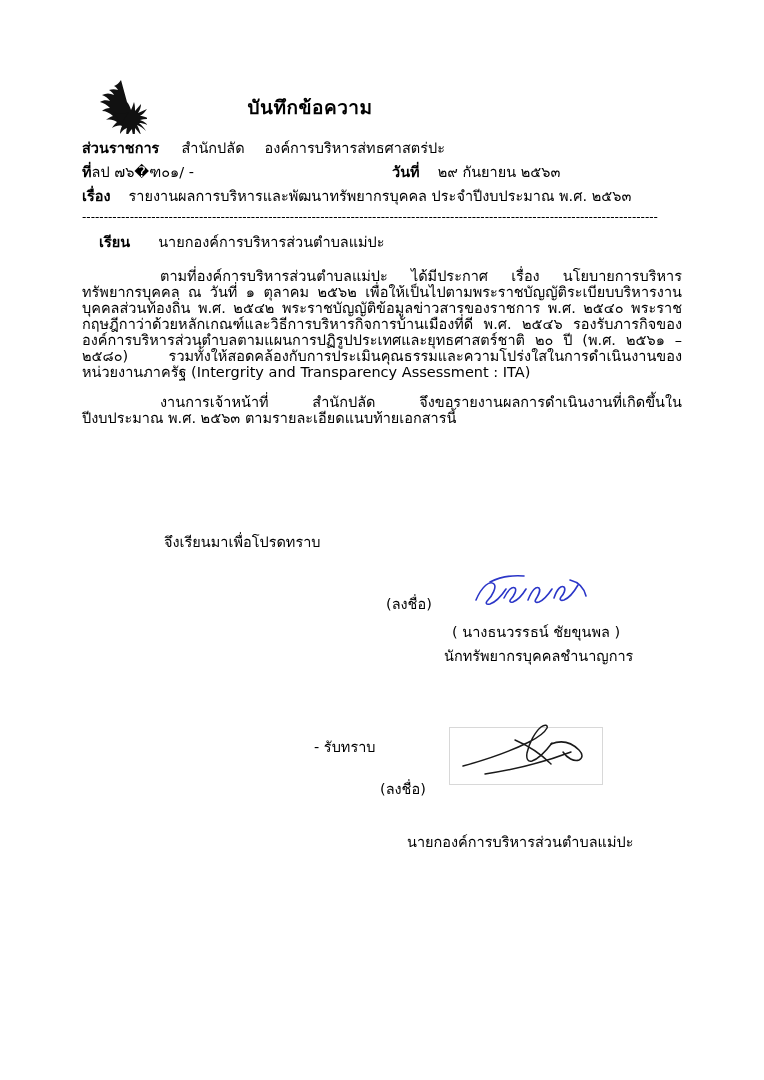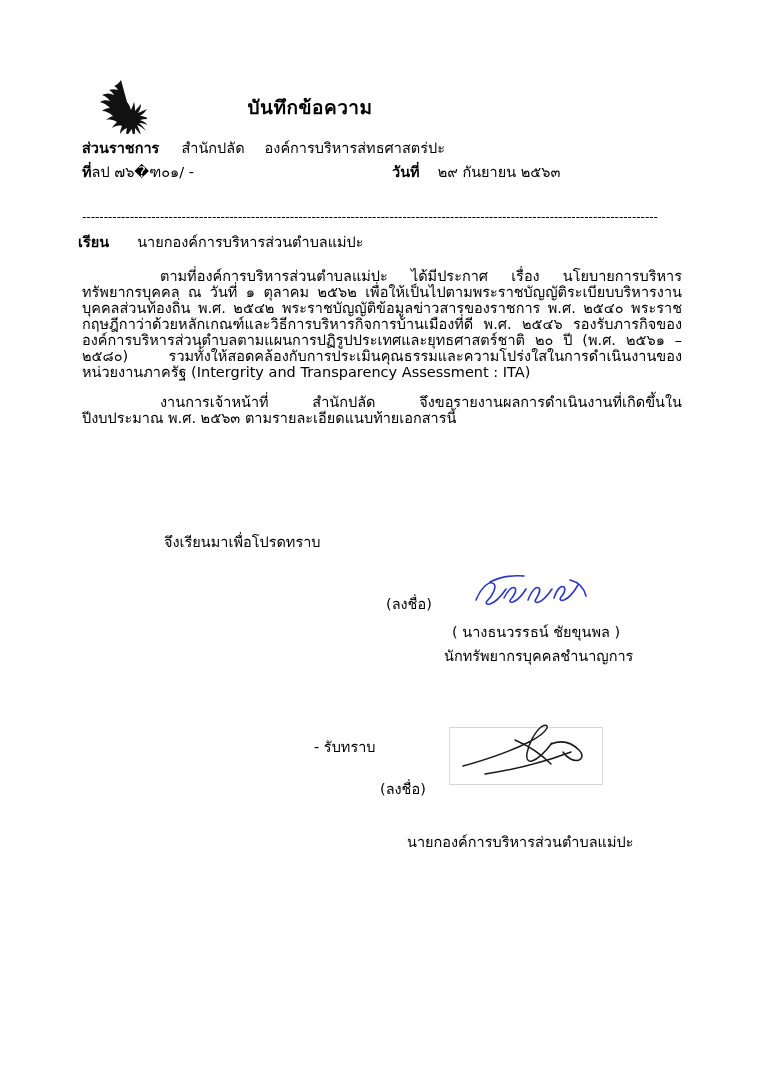--- a/index.html
+++ b/index.html
@@ -70,21 +70,21 @@
     top: 210px;
     width: 600px;
     font-size: 12px;
     letter-spacing: 0px;
     color: #000;
     overflow: hidden;
     white-space: nowrap;
     height: 14px;
   }
 
-  .row-to { left: 78px; top: 230px; }
+  .row-to { left: 99px; top: 230px; }
   .row-to .v1 { margin-left: 28px; }
 
   .body-block {
     position: absolute;
     left: 82px;
     top: 268px;
     width: 600px;
     font-size: 14.5px;
     line-height: 16px;
     text-align: justify;
@@ -194,20 +194,23 @@
   </div>
 
   <div class="fieldrow row-no">
     <span class="lbl">ที่</span><span class="v1">ลป ๗๖�ฑ๐๑/ -</span>
   </div>
 
   <div class="fieldrow row-date">
     <span class="lbl">วันที่</span><span class="v1">๒๙  กันยายน  ๒๕๖๓</span>
   </div>
 
+  <div class="fieldrow row-subject">
+    <span class="lbl">เรื่อง</span><span class="v1">รายงานผลการบริหารและพัฒนาทรัพยากรบุคคล ประจำปีงบประมาณ พ.ศ. ๒๕๖๓</span>
+  </div>
 
   <div class="divider">-------------------------------------------------------------------------------------------------------------------------------------</div>
 
   <div class="fieldrow row-to">
     <span class="lbl">เรียน</span><span class="v1">นายกองค์การบริหารส่วนตำบลแม่ปะ</span>
   </div>
 
   <div class="body-block">
     <p class="para">ตามที่องค์การบริหารส่วนตำบลแม่ปะ ได้มีประกาศ เรื่อง นโยบายการบริหารทรัพยากรบุคคล ณ วันที่ ๑ ตุลาคม ๒๕๖๒ เพื่อให้เป็นไปตามพระราชบัญญัติระเบียบบริหารงานบุคคลส่วนท้องถิ่น พ.ศ. ๒๕๔๒ พระราชบัญญัติข้อมูลข่าวสารของราชการ พ.ศ. ๒๕๔๐ พระราชกฤษฎีกาว่าด้วยหลักเกณฑ์และวิธีการบริหารกิจการบ้านเมืองที่ดี พ.ศ. ๒๕๔๖ รองรับภารกิจขององค์การบริหารส่วนตำบลตามแผนการปฏิรูปประเทศและยุทธศาสตร์ชาติ ๒๐ ปี (พ.ศ. ๒๕๖๑ – ๒๕๘๐) รวมทั้งให้สอดคล้องกับการประเมินคุณธรรมและความโปร่งใสในการดำเนินงานของหน่วยงานภาครัฐ (Intergrity and Transparency Assessment : ITA)</p>
     <p class="para">งานการเจ้าหน้าที่ สำนักปลัด จึงขอรายงานผลการดำเนินงานที่เกิดขึ้นในปีงบประมาณ พ.ศ. ๒๕๖๓ ตามรายละเอียดแนบท้ายเอกสารนี้</p>

